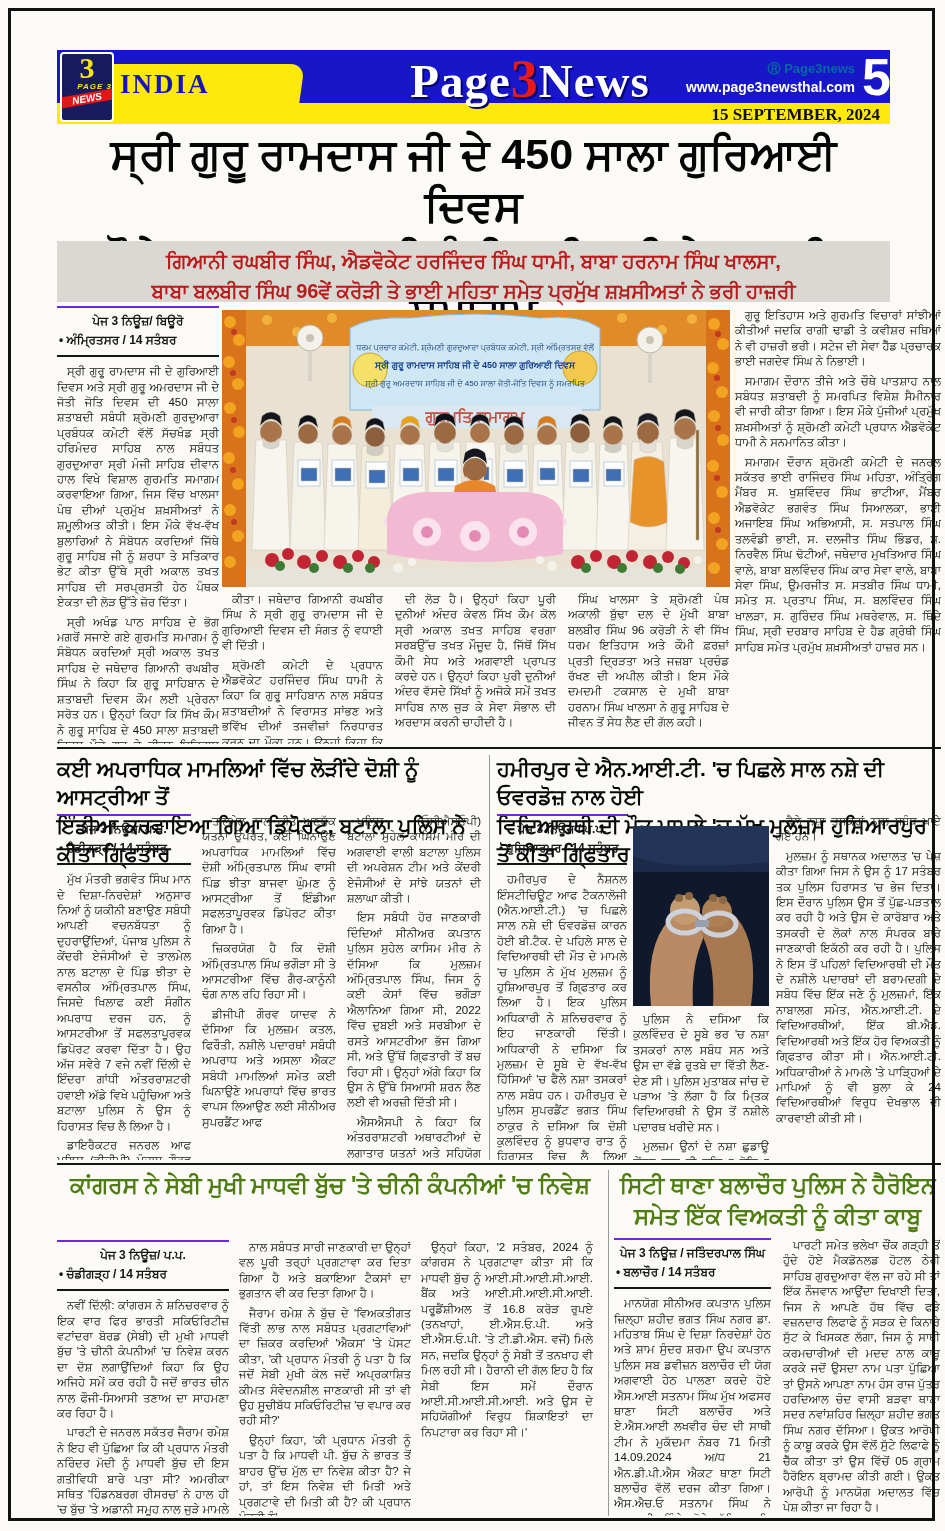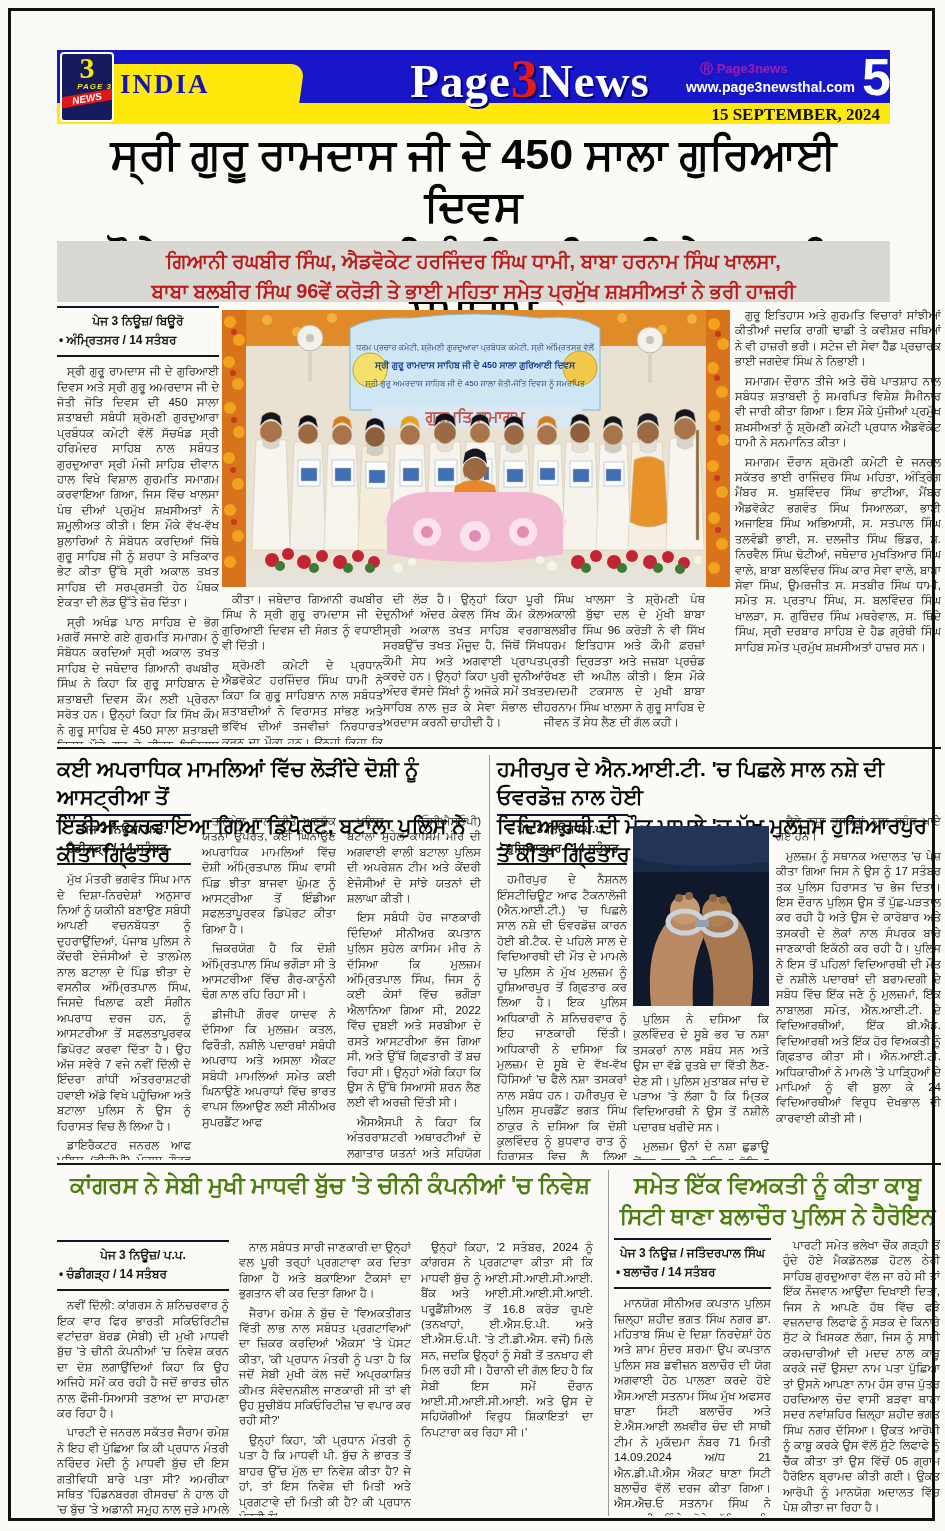--- a/index.html
+++ b/index.html
@@ -11,33 +11,33 @@
   .hdr-blue{background:#1717c9;}
   .hdr-yellow{background:#ffe90a;}
   .india-tab{background:#ffe90a;border-radius:6px 14px 0 0;transform:skewX(-8deg);}
   .india-txt{color:#1515b4;font-family:"Liberation Serif","DejaVu Serif",serif;font-weight:bold;font-size:27px;letter-spacing:2px;}
   .logo-box{background:#181a5e;border:2px solid #fff;border-radius:4px;overflow:hidden;}
   .logo-3{color:#f5e612;font-family:"Liberation Serif",serif;font-weight:bold;font-size:30px;line-height:28px;text-align:center;}
   .logo-page{color:#f5e612;font-size:8px;font-weight:bold;text-align:right;letter-spacing:1px;font-style:italic;}
   .logo-news{background:#e01717;color:#fff;font-size:10px;font-style:italic;font-weight:bold;text-align:center;transform:rotate(-10deg);margin:2px -4px 0;}
   .masthead{color:#fff;font-family:"Liberation Serif","DejaVu Serif",serif;font-weight:bold;font-size:47px;text-shadow:2px 2px 0 #00007a;letter-spacing:1px;}
   .masthead .num{color:#e81919;font-size:54px;}
-  .hdr-small{color:#a21caf;font-weight:bold;font-size:13px;}
+  .hdr-small{color:#0369a1;font-weight:bold;font-size:13px;text-align:right;}
   .hdr-site{color:#fff;font-weight:bold;font-size:14px;text-align:right;}
   .page-num{color:#fff;font-weight:bold;font-size:52px;line-height:52px;}
   .date-txt{color:#0d0d0d;font-weight:bold;font-size:17px;text-align:right;}
   
   .head-main{font-size:43px;line-height:1.22;font-weight:800;text-align:center;color:#050505;}
   .subhead{background:#d9d8d2;font-size:20px;line-height:1.5;font-weight:bold;text-align:center;color:#b91c1c;}
   .head-mid{font-size:21px;line-height:1.35;font-weight:800;text-align:left;color:#070707;}
   .head-bot{font-size:23px;line-height:1.35;font-weight:800;text-align:center;color:#4d7c0f;}
   
   .col{font-size:11.5px;line-height:1.34;text-align:justify;overflow:hidden;}
   .col p{margin:0 0 4px 0;text-indent:10px;}
-  .byline{border-top:2px solid #0f172a;border-bottom:2px solid #161616;padding:5px 2px 7px;margin-bottom:7px;font-size:12px;font-weight:bold;}
+  .byline{border-top:2px solid #6d28d9;border-bottom:2px solid #161616;padding:5px 2px 7px;margin-bottom:7px;font-size:12px;font-weight:bold;}
   .byline .l1{text-align:center;}
   .byline .l2{margin-top:3px;}
   .cols{display:flex;}
   .rule-h{background:#161616;height:2px;}
   .rule-v{background:#9a9a9a;width:1px;}
 </style>
 </head>
 <body>
 
 <div class="page">
@@ -303,21 +303,21 @@
             <circle cx="176" cy="258" r="5"></circle>
             <circle cx="190" cy="252" r="4"></circle>
             <circle cx="330" cy="256" r="5"></circle>
             <circle cx="318" cy="250" r="4"></circle>
             <circle cx="476" cy="250" r="4"></circle>
           </g>
       </g>
     </svg>
   </div>
 
-  <div class="abs cols" style="left:222px;top:592px;width:508px;height:152px;gap:0;">
+  <div class="abs cols" style="left:222px;top:592px;width:508px;height:152px;gap:12px;">
     <div class="col" style="width:161px;height:152px;">
         <p>ਕੀਤਾ। ਜਥੇਦਾਰ ਗਿਆਨੀ ਰਘਬੀਰ ਸਿੰਘ ਨੇ ਸ੍ਰੀ ਗੁਰੂ ਰਾਮਦਾਸ ਜੀ ਦੇ ਗੁਰਿਆਈ ਦਿਵਸ ਦੀ ਸੰਗਤ ਨੂੰ ਵਧਾਈ ਵੀ ਦਿੱਤੀ।</p>
         <p>ਸ਼੍ਰੋਮਣੀ ਕਮੇਟੀ ਦੇ ਪ੍ਰਧਾਨ ਐਡਵੋਕੇਟ ਹਰਜਿੰਦਰ ਸਿੰਘ ਧਾਮੀ ਨੇ ਕਿਹਾ ਕਿ ਗੁਰੂ ਸਾਹਿਬਾਨ ਨਾਲ ਸਬੰਧਤ ਸ਼ਤਾਬਦੀਆਂ ਨੇ ਵਿਰਾਸਤ ਸਾਂਭਣ ਅਤੇ ਭਵਿੱਖ ਦੀਆਂ ਤਜਵੀਜ਼ਾਂ ਨਿਰਧਾਰਤ ਕਰਨ ਦਾ ਮੌਕਾ ਹਨ। ਉਨ੍ਹਾਂ ਕਿਹਾ ਕਿ ਔਖੇ ਸਮੇਂ ਭਵਿੱਖ ਸਿੱਖ ਸਿਧਾਂਤਾਂ ਨਾਲ ਨੌਜਵਾਨਾਂ ਨੂੰ ਜੋੜਨ ਦੀ ਵੱਡੀ ਲੋੜ</p>
       </div>
     <div class="col" style="width:161px;height:152px;">
         <p>ਦੀ ਲੋੜ ਹੈ। ਉਨ੍ਹਾਂ ਕਿਹਾ ਪੂਰੀ ਦੁਨੀਆਂ ਅੰਦਰ ਕੇਵਲ ਸਿੱਖ ਕੌਮ ਕੋਲ ਸ੍ਰੀ ਅਕਾਲ ਤਖਤ ਸਾਹਿਬ ਵਰਗਾ ਸਰਬਉੱਚ ਤਖਤ ਮੌਜੂਦ ਹੈ, ਜਿੱਥੋਂ ਸਿੱਖ ਕੌਮੀ ਸੇਧ ਅਤੇ ਅਗਵਾਈ ਪ੍ਰਾਪਤ ਕਰਦੇ ਹਨ। ਉਨ੍ਹਾਂ ਕਿਹਾ ਪੁਰੀ ਦੁਨੀਆਂ ਅੰਦਰ ਵੱਸਦੇ ਸਿੱਖਾਂ ਨੂੰ ਅਜੋਕੇ ਸਮੇਂ ਤਖਤ ਸਾਹਿਬ ਨਾਲ ਜੁੜ ਕੇ ਸੇਵਾ ਸੰਭਾਲ ਦੀ ਅਰਦਾਸ ਕਰਨੀ ਚਾਹੀਦੀ ਹੈ।</p>
       </div>
     <div class="col" style="width:161px;height:152px;">
         <p>ਸਿੰਘ ਖਾਲਸਾ ਤੇ ਸ਼੍ਰੋਮਣੀ ਪੰਥ ਅਕਾਲੀ ਬੁੱਢਾ ਦਲ ਦੇ ਮੁੱਖੀ ਬਾਬਾ ਬਲਬੀਰ ਸਿੰਘ 96 ਕਰੋੜੀ ਨੇ ਵੀ ਸਿੱਖ ਧਰਮ ਇਤਿਹਾਸ ਅਤੇ ਕੌਮੀ ਫ਼ਰਜ਼ਾਂ ਪ੍ਰਤੀ ਦ੍ਰਿੜਤਾ ਅਤੇ ਜਜ਼ਬਾ ਪ੍ਰਚੰਡ ਰੱਖਣ ਦੀ ਅਪੀਲ ਕੀਤੀ। ਇਸ ਮੌਕੇ ਦਮਦਮੀ ਟਕਸਾਲ ਦੇ ਮੁਖੀ ਬਾਬਾ ਹਰਨਾਮ ਸਿੰਘ ਖਾਲਸਾ ਨੇ ਗੁਰੂ ਸਾਹਿਬ ਦੇ ਜੀਵਨ ਤੋਂ ਸੇਧ ਲੈਣ ਦੀ ਗੱਲ ਕਹੀ।</p>
       </div>
@@ -427,22 +427,22 @@
         <p>ਉਨ੍ਹਾਂ ਕਿਹਾ, 'ਕੀ ਪ੍ਰਧਾਨ ਮੰਤਰੀ ਨੂੰ ਪਤਾ ਹੈ ਕਿ ਮਾਧਵੀ ਪੀ. ਬੁੱਚ ਨੇ ਭਾਰਤ ਤੋਂ ਬਾਹਰ ਉੱਚ ਮੁੱਲ ਦਾ ਨਿਵੇਸ਼ ਕੀਤਾ ਹੈ? ਜੇ ਹਾਂ, ਤਾਂ ਇਸ ਨਿਵੇਸ਼ ਦੀ ਮਿਤੀ ਅਤੇ ਪ੍ਰਗਟਾਵੇ ਦੀ ਮਿਤੀ ਕੀ ਹੈ? ਕੀ ਪ੍ਰਧਾਨ ਮੰਤਰੀ ਨੂੰ'</p>
       </div>
     <div class="col" style="width:172px;height:276px;">
         <p>ਉਨ੍ਹਾਂ ਕਿਹਾ, '2 ਸਤੰਬਰ, 2024 ਨੂੰ ਕਾਂਗਰਸ ਨੇ ਪ੍ਰਗਟਾਵਾ ਕੀਤਾ ਸੀ ਕਿ ਮਾਧਵੀ ਬੁੱਚ ਨੂੰ ਆਈ.ਸੀ.ਆਈ.ਸੀ.ਆਈ. ਬੈਂਕ ਅਤੇ ਆਈ.ਸੀ.ਆਈ.ਸੀ.ਆਈ. ਪਰੂਡੈਂਸ਼ੀਅਲ ਤੋਂ 16.8 ਕਰੋੜ ਰੁਪਏ (ਤਨਖਾਹਾਂ, ਈ.ਐਸ.ਓ.ਪੀ. ਅਤੇ ਈ.ਐਸ.ਓ.ਪੀ. 'ਤੇ ਟੀ.ਡੀ.ਐਸ. ਵਜੋਂ) ਮਿਲੇ ਸਨ, ਜਦਕਿ ਉਨ੍ਹਾਂ ਨੂੰ ਸੇਬੀ ਤੋਂ ਤਨਖਾਹ ਵੀ ਮਿਲ ਰਹੀ ਸੀ। ਹੈਰਾਨੀ ਦੀ ਗੱਲ ਇਹ ਹੈ ਕਿ ਸੇਬੀ ਇਸ ਸਮੇਂ ਦੌਰਾਨ ਆਈ.ਸੀ.ਆਈ.ਸੀ.ਆਈ. ਅਤੇ ਉਸ ਦੇ ਸਹਿਯੋਗੀਆਂ ਵਿਰੁਧ ਸ਼ਿਕਾਇਤਾਂ ਦਾ ਨਿਪਟਾਰਾ ਕਰ ਰਿਹਾ ਸੀ।'</p>
       </div>
   </div>
 
   <div class="abs rule-v" style="left:608px;top:1170px;height:346px;"></div>
 
   <div class="abs head-bot" style="left:614px;top:1170px;width:327px;">
+    <div>ਸਿਟੀ ਥਾਣਾ ਬਲਾਚੌਰ ਪੁਲਿਸ ਨੇ ਹੈਰੋਇਨ</div>
     <div>ਸਮੇਤ ਇੱਕ ਵਿਅਕਤੀ ਨੂੰ ਕੀਤਾ ਕਾਬੂ</div>
-    <div>ਸਿਟੀ ਥਾਣਾ ਬਲਾਚੌਰ ਪੁਲਿਸ ਨੇ ਹੈਰੋਇਨ</div>
   </div>
   <div class="abs cols" style="left:614px;top:1238px;width:327px;height:278px;gap:12px;">
     <div class="col" style="width:157px;height:278px;">
       <div class="byline">
         <div class="l1">ਪੇਜ 3 ਨਿਊਜ਼ / ਜਤਿੰਦਰਪਾਲ ਸਿੰਘ</div>
         <div class="l2">• ਬਲਾਚੌਰ  /  14 ਸਤੰਬਰ</div>
       </div>
       <div>
           <p>ਮਾਨਯੋਗ ਸੀਨੀਅਰ ਕਪਤਾਨ ਪੁਲਿਸ ਜ਼ਿਲ੍ਹਾ ਸ਼ਹੀਦ ਭਗਤ ਸਿੰਘ ਨਗਰ ਡਾ. ਮਹਿਤਾਬ ਸਿੰਘ ਦੇ ਦਿਸ਼ਾ ਨਿਰਦੇਸ਼ਾਂ ਹੇਠ ਅਤੇ ਸ਼ਾਮ ਸੁੰਦਰ ਸ਼ਰਮਾ ਉਪ ਕਪਤਾਨ ਪੁਲਿਸ ਸਬ ਡਵੀਜ਼ਨ ਬਲਾਚੌਰ ਦੀ ਯੋਗ ਅਗਵਾਈ ਹੇਠ ਪਾਲਣਾ ਕਰਦੇ ਹੋਏ ਐਸ.ਆਈ ਸਤਨਾਮ ਸਿੰਘ ਮੁੱਖ ਅਫਸਰ ਥਾਣਾ ਸਿਟੀ ਬਲਾਚੌਰ ਅਤੇ ਏ.ਐਸ.ਆਈ ਲਖਵੀਰ ਚੰਦ ਦੀ ਸਾਥੀ ਟੀਮ ਨੇ ਮੁਕੱਦਮਾ ਨੰਬਰ 71 ਮਿਤੀ 14.09.2024 ਅ/ਧ 21 ਐਨ.ਡੀ.ਪੀ.ਐਸ ਐਕਟ ਥਾਣਾ ਸਿਟੀ ਬਲਾਚੌਰ ਵੱਲੋਂ ਦਰਜ ਕੀਤਾ ਗਿਆ। ਐਸ.ਐਚ.ਓ ਸਤਨਾਮ ਸਿੰਘ ਨੇ ਜਾਣਕਾਰੀ ਦਿੰਦੇ ਹੋਏ ਦੱਸਿਆ ਕਿ ਏ.ਐਸ.ਆਈ ਲਖਬੀਰ ਚੰਦ ਪੁਲਿਸ</p>
         </div>

